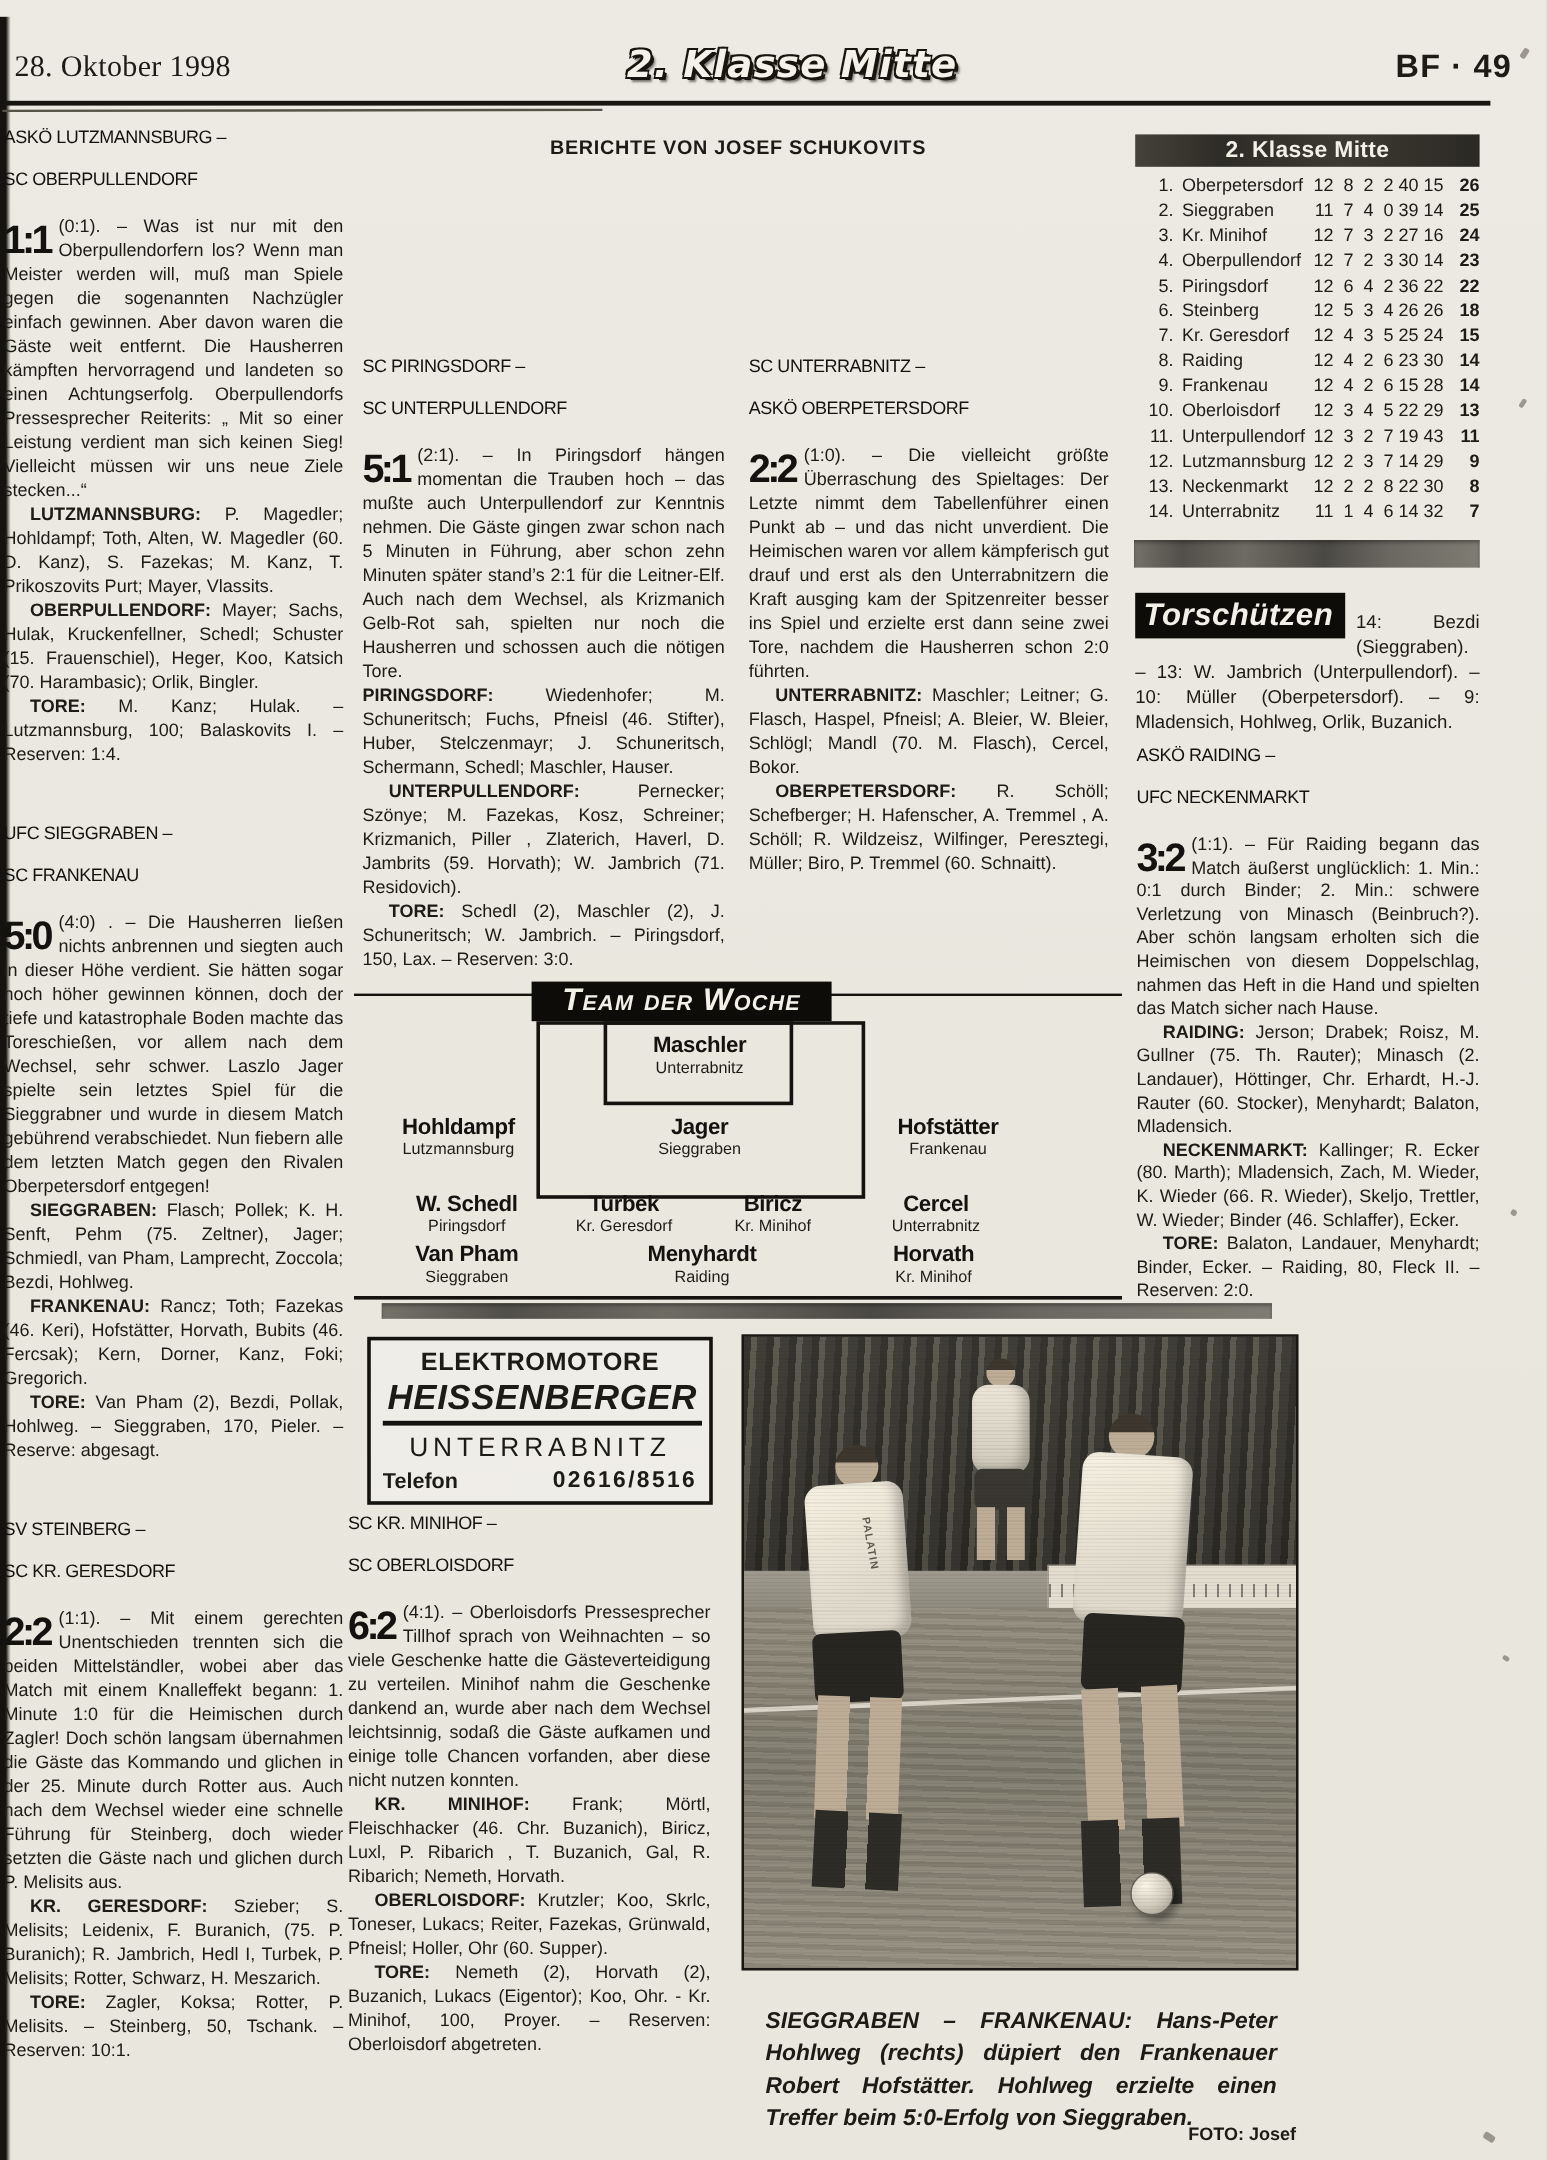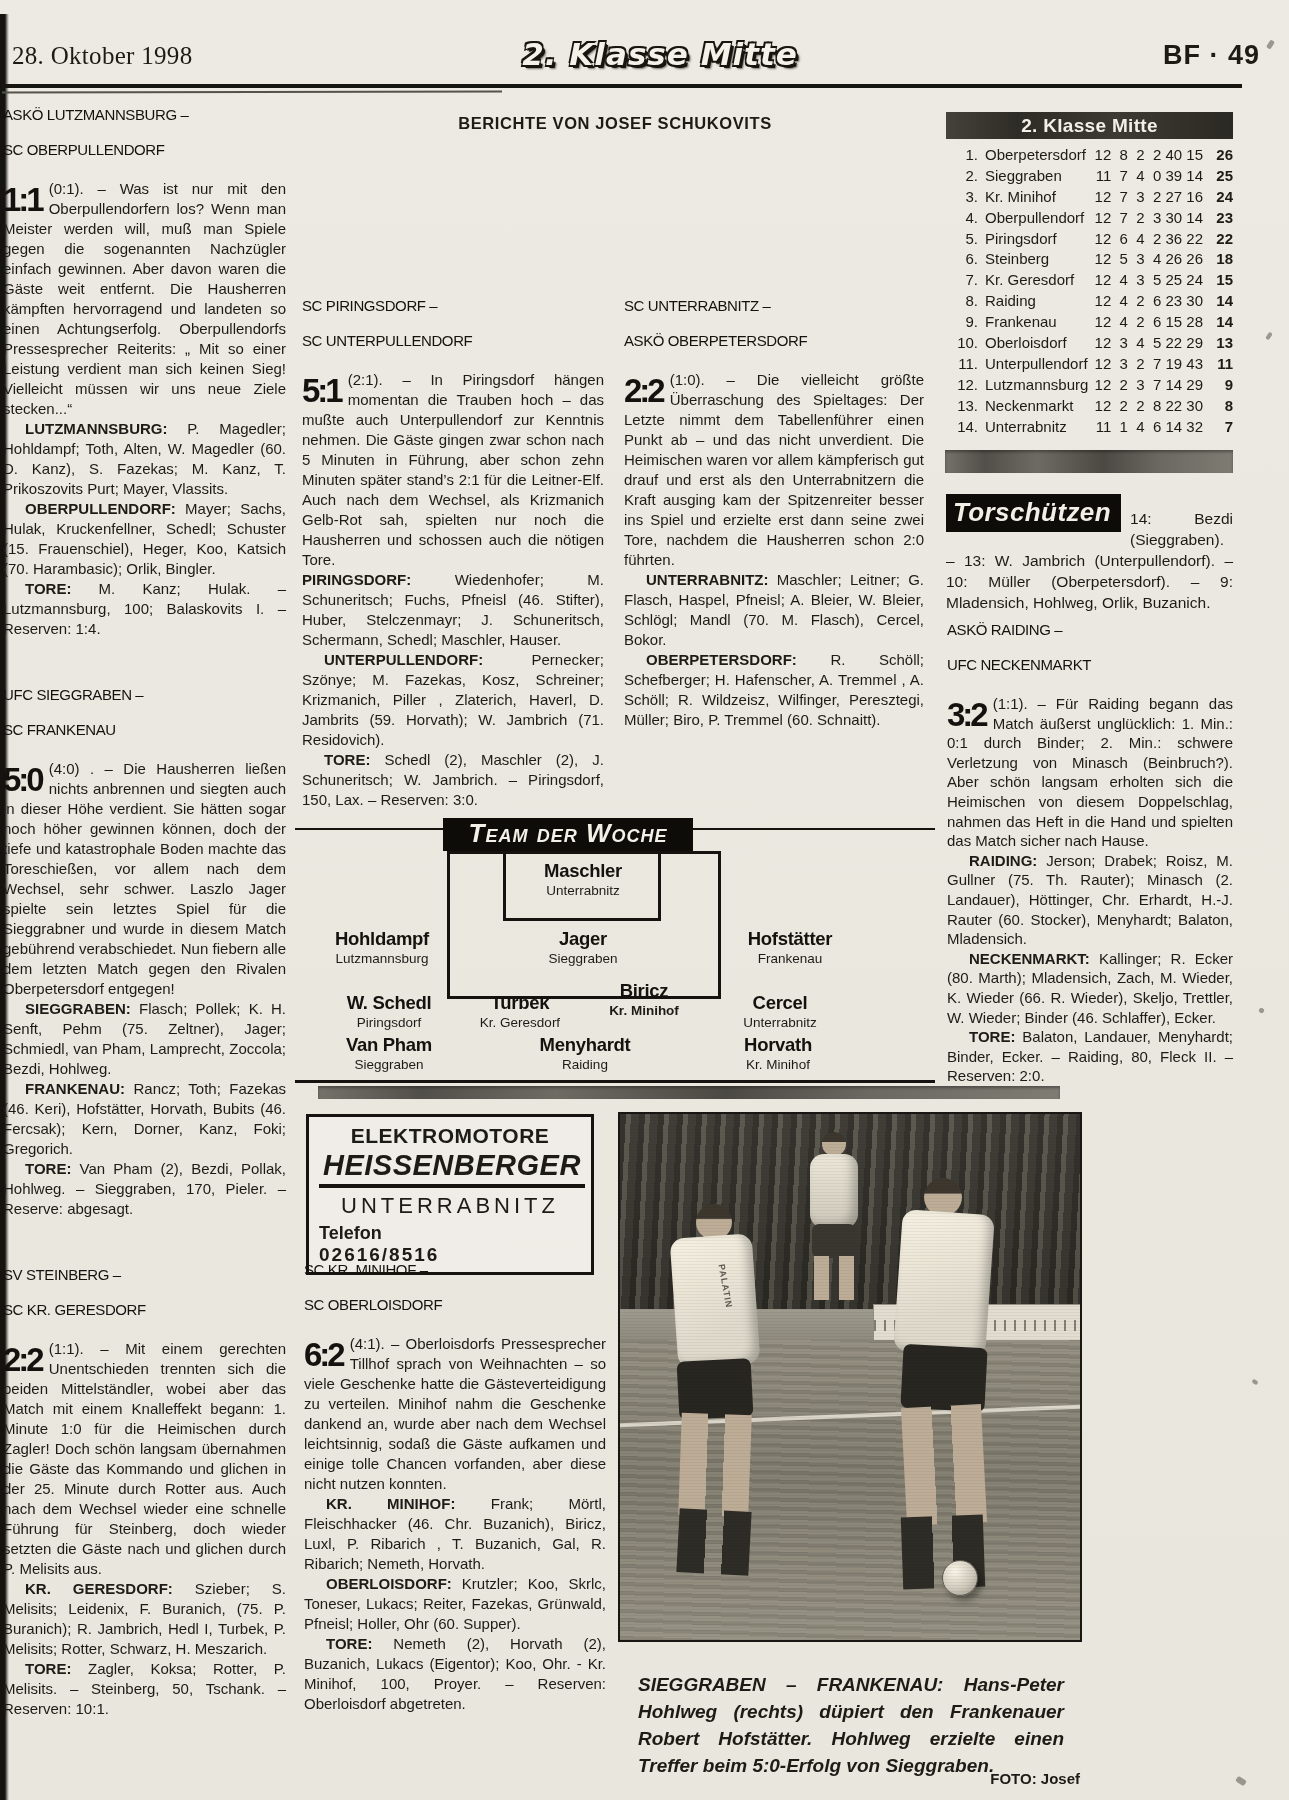--- a/index.html
+++ b/index.html
@@ -19,21 +19,21 @@
   
   .headline{left:295px;top:98px;width:640px;text-align:center;}
   .headline h1{margin:0;font-size:45px;line-height:52px;font-weight:bold;letter-spacing:-1px;color:#14120e;}
   .headline h1 span{display:inline-block;transform:scaleX(.92);transform-origin:center;white-space:nowrap;}
   .byline{margin-top:16px;font-size:16.5px;font-weight:bold;letter-spacing:.6px;}
   
   .col{font-size:15px;line-height:20px;text-align:justify;}
   .colL{left:3px;top:97px;width:283px;}
   .colMA{left:302px;top:288px;width:302px;}
   .colMB{left:624px;top:288px;width:300px;}
-  .colMini{left:304px;top:1252px;width:302px;}
+  .colMini{left:290px;top:1252px;width:302px;}
   .colRaid{left:947px;top:612px;width:286px;font-size:15px;line-height:19.6px;}
   .match-title{margin:0 0 12px 0;text-align:left;font-size:15px;line-height:35px;font-weight:normal;
     letter-spacing:-.4px;color:#14120e;}
   .mt-gap{margin-top:38px;}
   .col p{margin:0;}
   .score{float:left;font-size:33px;line-height:35px;font-weight:bold;letter-spacing:-3px;margin:3px 7px 0 0;color:#14120e;}
   .lineup{text-indent:22px;}
   
   .standings{left:946px;top:112px;width:287px;}
   .st-head{height:27px;background:linear-gradient(90deg,#45423a,#2e2c26 25%,#3d3a33 60%,#2b2923);
@@ -63,21 +63,21 @@
   .pl{position:absolute;width:140px;text-align:center;}
   .pl b{display:block;font-size:18.5px;letter-spacing:-.3px;line-height:21px;color:#14120e;}
   .pl span{font-size:13.5px;line-height:17px;}
   
   .ad{left:306px;top:1114px;width:288px;border:3px solid #15130f;background:rgba(255,255,255,.25);
     text-align:center;padding:7px 10px 6px;box-sizing:border-box;}
   .ad-l1{font-size:21px;font-weight:bold;letter-spacing:.5px;}
   .ad-brand{display:inline-block;font-size:29px;font-weight:bold;font-style:italic;letter-spacing:.5px;
     border-bottom:4px solid #15130f;padding:0 4px 2px;margin-top:1px;}
   .ad-l3{font-size:22px;letter-spacing:4px;margin-top:5px;}
-  .ad-row{display:flex;justify-content:space-between;align-items:flex-start;margin-top:4px;flex-direction:column;}
+  .ad-row{display:flex;justify-content:space-between;align-items:flex-end;margin-top:4px;}
   .ad-tel{font-size:18px;font-weight:bold;}
   .ad-num{font-size:19px;font-weight:bold;letter-spacing:2px;}
   
   .photo{left:618px;top:1112px;width:460px;height:526px;border:2px solid #15130f;overflow:hidden;
     filter:sepia(.15) saturate(.8) contrast(.97);background:#7f7b6c;}
   .ph{position:absolute;}
   .ph-sky{left:0;top:0;width:100%;height:39%;
     background:repeating-linear-gradient(93deg,rgba(12,12,8,.5) 0 6px,rgba(95,92,80,.4) 6px 11px,rgba(40,38,32,.55) 11px 19px),linear-gradient(#56544c,#3c3a33);}
   .ph-band{left:0;top:37%;width:100%;height:6%;background:linear-gradient(#9a978c,#8a8779);box-shadow:0 2px 3px rgba(0,0,0,.3);}
   .ph-sign{left:55%;top:36.2%;width:45%;height:7%;background:#dcd9cf;
@@ -161,21 +161,21 @@
     <div class="abs tdw-titlebar">Team der Woche</div>
     <div class="abs tdw-outer">
       <div class="tdw-inner"></div>
     </div>
     <div class="pl" style="left:218px;top:42px;"><b>Maschler</b><span>Unterrabnitz</span></div>
     <div class="pl" style="left:17px;top:110px;"><b>Hohldampf</b><span>Lutzmannsburg</span></div>
     <div class="pl" style="left:218px;top:110px;"><b>Jager</b><span>Sieggraben</span></div>
     <div class="pl" style="left:425px;top:110px;"><b>Hofstätter</b><span>Frankenau</span></div>
     <div class="pl" style="left:24px;top:174px;"><b>W. Schedl</b><span>Piringsdorf</span></div>
     <div class="pl" style="left:155px;top:174px;"><b>Turbek</b><span>Kr. Geresdorf</span></div>
-    <div class="pl" style="left:279px;top:162px;font-weight:bold;"><b>Biricz</b><span>Kr. Minihof</span></div>
+    <div class="pl" style="left:279px;top:174px;"><b>Biricz</b><span>Kr. Minihof</span></div>
     <div class="pl" style="left:415px;top:174px;"><b>Cercel</b><span>Unterrabnitz</span></div>
     <div class="pl" style="left:24px;top:216px;"><b>Van Pham</b><span>Sieggraben</span></div>
     <div class="pl" style="left:220px;top:216px;"><b>Menyhardt</b><span>Raiding</span></div>
     <div class="pl" style="left:413px;top:216px;"><b>Horvath</b><span>Kr. Minihof</span></div>
     <div class="abs tdw-bottomline"></div>
   </div>
 
   <div class="abs bar-grey grey-mid"></div>
 
   <div class="abs ad">

